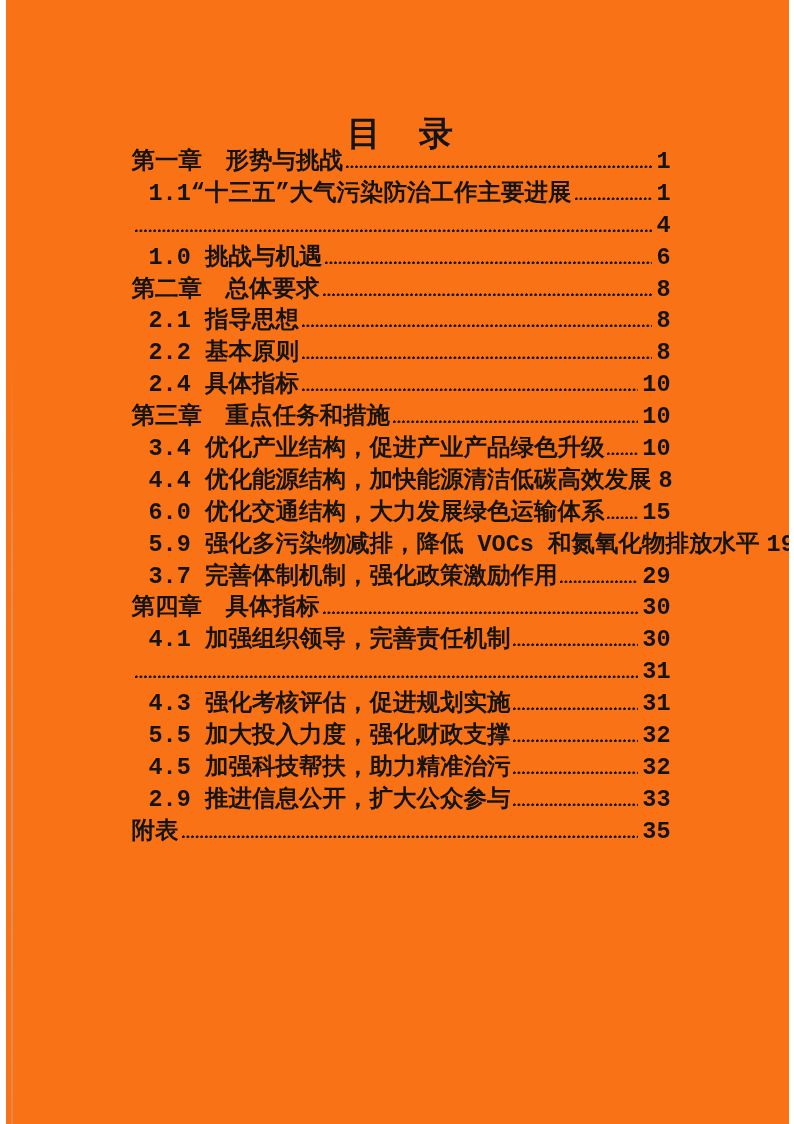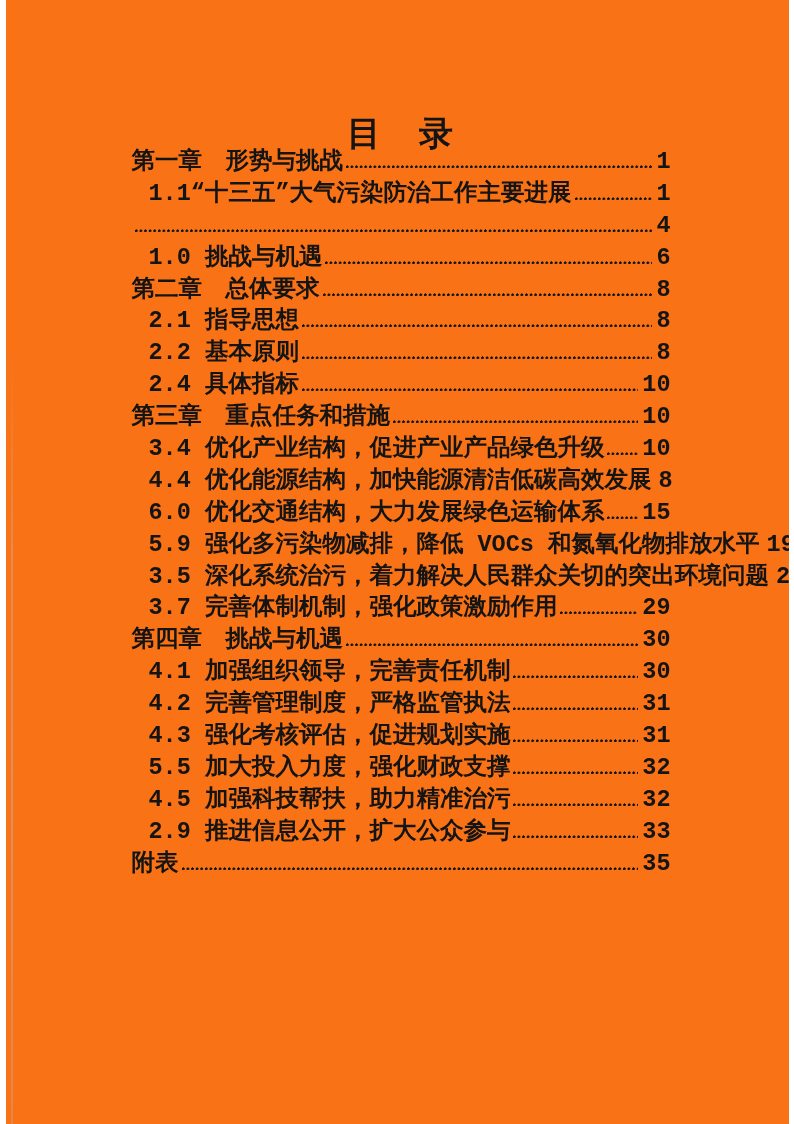--- a/index.html
+++ b/index.html
@@ -146,41 +146,35 @@
     <span class="toc-label">6.0 优化交通结构，大力发展绿色运输体系</span>
     <span class="toc-leader"></span>
     <span class="toc-page">15</span>
   </div>
       <div class="toc-row level-2">
     <span class="toc-label">5.9 强化多污染物减排，降低 VOCs 和氮氧化物排放水平</span>
     <span class="toc-leader"></span>
     <span class="toc-page">19</span>
   </div>
       <div class="toc-row level-2">
-    <span class="toc-label">3.5 深化系统治污，着力解决人民群众关切的突出环境问题</span>
-    <span class="toc-leader"></span>
-    <span class="toc-page">21</span>
-  </div>
-      <div class="toc-row level-2">
     <span class="toc-label">3.7 完善体制机制，强化政策激励作用</span>
     <span class="toc-leader"></span>
     <span class="toc-page">29</span>
   </div>
       <div class="toc-row level-1">
-    <span class="toc-label">第四章　挑战与机遇</span>
+    <span class="toc-label">第四章　具体指标</span>
     <span class="toc-leader"></span>
     <span class="toc-page">30</span>
   </div>
       <div class="toc-row level-2">
     <span class="toc-label">4.1 加强组织领导，完善责任机制</span>
     <span class="toc-leader"></span>
     <span class="toc-page">30</span>
   </div>
       <div class="toc-row level-2">
-    <span class="toc-label">4.2 完善管理制度，严格监管执法</span>
     <span class="toc-leader"></span>
     <span class="toc-page">31</span>
   </div>
       <div class="toc-row level-2">
     <span class="toc-label">4.3 强化考核评估，促进规划实施</span>
     <span class="toc-leader"></span>
     <span class="toc-page">31</span>
   </div>
       <div class="toc-row level-2">
     <span class="toc-label">5.5 加大投入力度，强化财政支撑</span>

